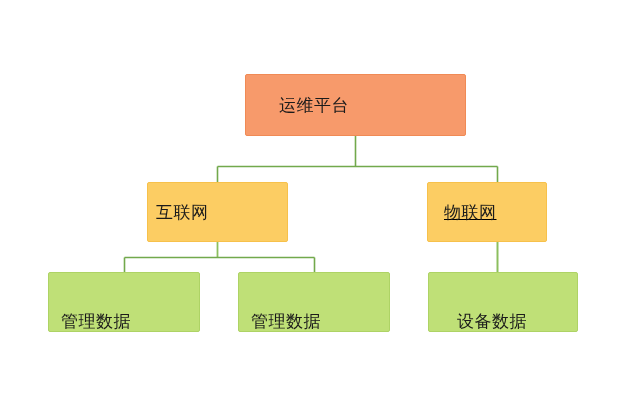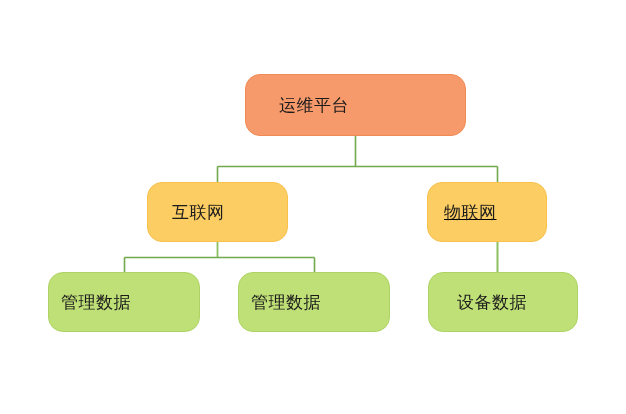--- a/index.html
+++ b/index.html
@@ -32,21 +32,21 @@
     height: 414px;
     pointer-events: none;
   }
 
   .node {
     position: absolute;
     box-sizing: border-box;
     display: flex;
     align-items: center;
     justify-content: flex-start;
-    border-radius: 15px;
+    border-radius: 2px;
     padding-left: 14px;
   }
 
   .node .node-label {
     font-size: 17px;
     line-height: 1.1;
     color: #1b1b1b;
     letter-spacing: 0.5px;
     white-space: nowrap;
   }
@@ -57,38 +57,39 @@
   }
 
   .node-mid {
     background: #FCCD63;
     border: 1px solid #F7C14B;
   }
 
   .node-leaf {
     background: #BFE077;
     border: 1px solid #AED365;
+    align-items: flex-end;
   }
 
   
   #node-root {
     left: 245px;
     top: 74px;
     width: 221px;
     height: 62px;
     padding-left: 33px;
   }
 
   
   #node-internet {
     left: 147px;
     top: 182px;
     width: 141px;
     height: 60px;
-    padding-left: 24px;
+    padding-left: 8px;
   }
   #node-iot {
     left: 427px;
     top: 182px;
     width: 120px;
     height: 60px;
     padding-left: 16px;
     text-decoration: underline;
   }
 

